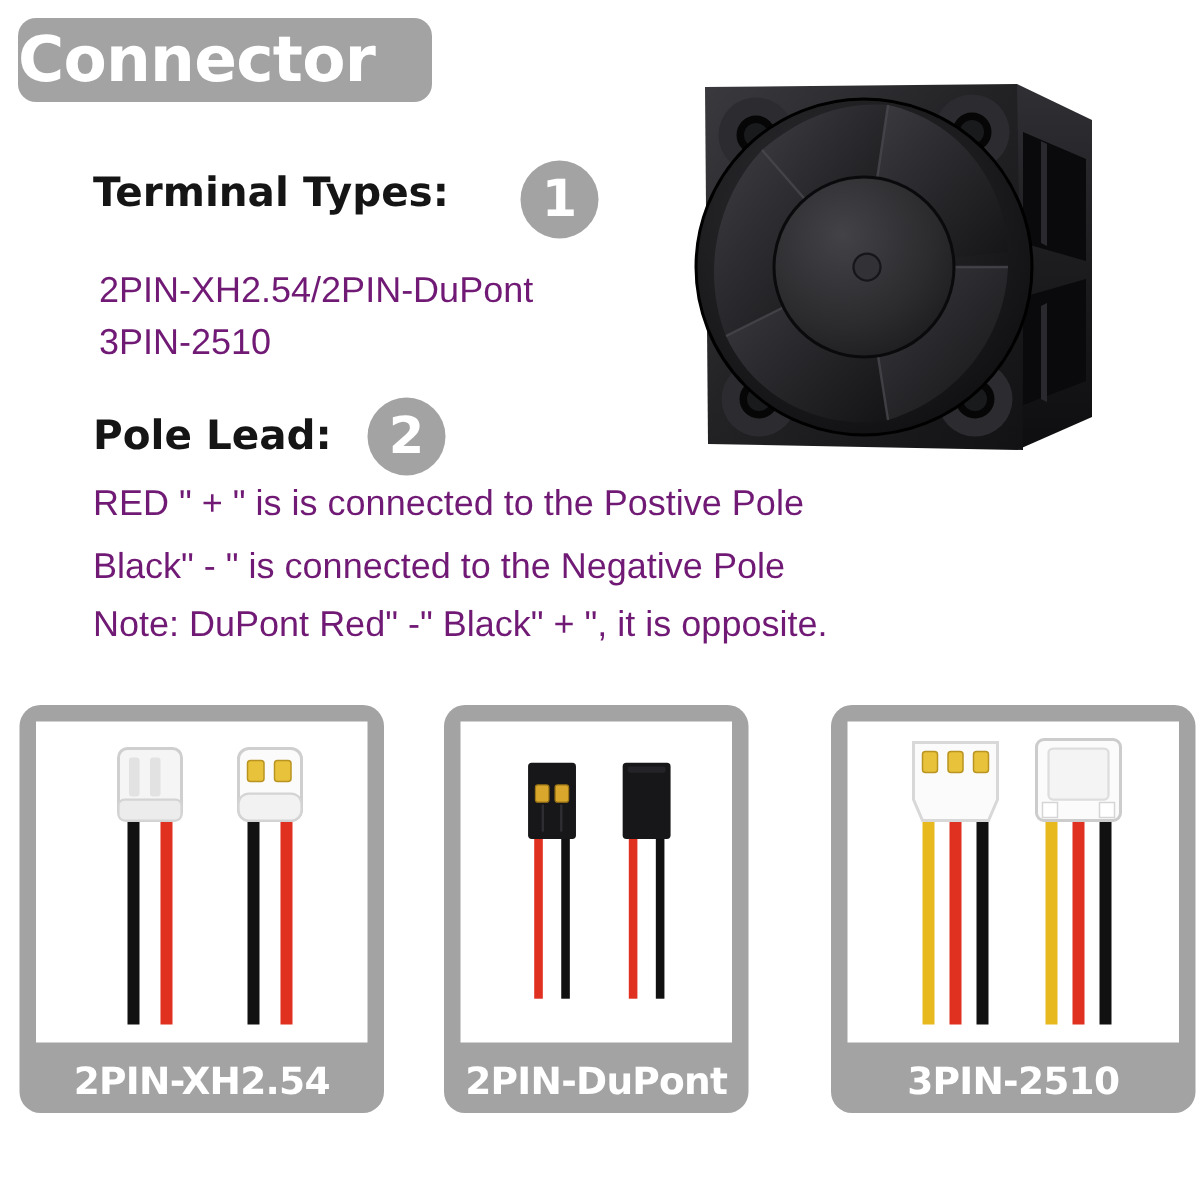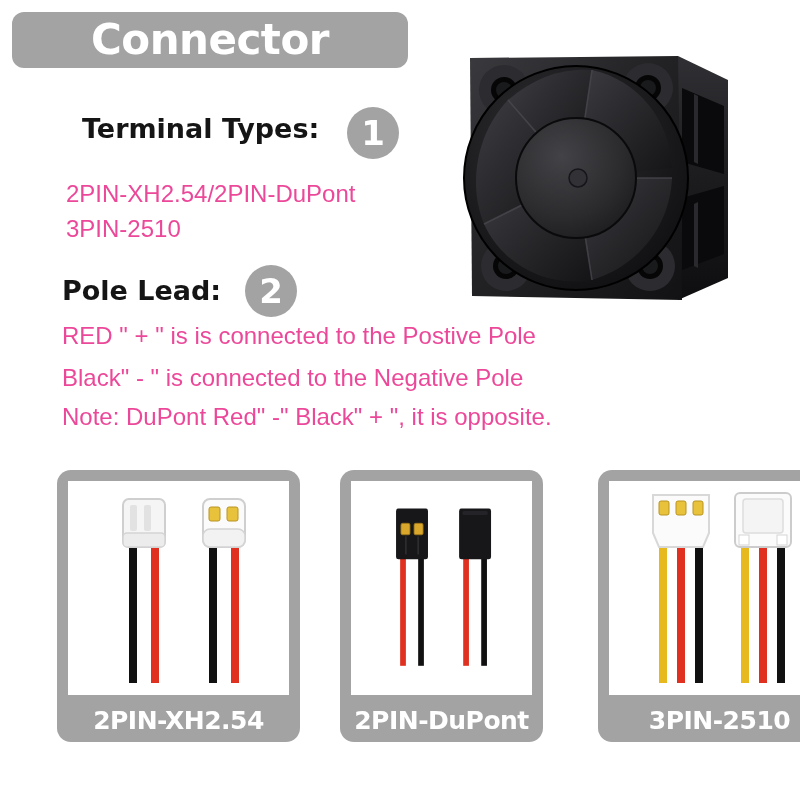--- a/index.html
+++ b/index.html
@@ -9,49 +9,49 @@
     background:#ffffff;
     font-family:"Liberation Sans", sans-serif;
     overflow:hidden;
     position:relative;
   }
   #page{position:relative;width:800px;height:800px;}
 
   
   .banner{
     position:absolute;left:12px;top:12px;
-    width:396px;height:56px;
+    width:276px;height:56px;
     background:#a3a3a3;
     border-radius:12px;
-    display:flex;align-items:center;justify-content:center;
+    display:flex;align-items:center;justify-content:flex-start;
   }
   .banner-text{
     color:#ffffff;
     font-size:42px;
     font-weight:bold;
     letter-spacing:-0.5px;
     line-height:1;
     font-family:"DejaVu Sans", sans-serif;
   }
 
   
   .heading{
     position:absolute;
     color:#151515;
     font-size:27px;
     font-weight:bold;
     font-family:"DejaVu Sans", sans-serif;
     white-space:nowrap;
   }
-  #terminal-heading{left:62px;top:113px;margin-left:20px;}
+  #terminal-heading{left:62px;top:113px;}
   #wire-heading{left:62px;top:275px;}
 
   .body-line{
     position:absolute;
-    color:#ec4899;
+    color:#701a75;
     font-size:24px;
     font-family:"Liberation Sans", sans-serif;
     white-space:nowrap;
   }
   #term-line-1{left:66px;top:180px;}
   #term-line-2{left:66px;top:215px;}
   #wire-line-1{left:62px;top:322px;}
   #wire-line-2{left:62px;top:364px;}
   #wire-line-3{left:62px;top:403px;}
 
@@ -72,21 +72,20 @@
   .fan-wrap{position:absolute;left:442px;top:28px;width:300px;height:296px;}
 
   
   .panel{
     position:absolute;
     background:#a3a3a3;
     border-radius:14px;
     top:470px;
     height:272px;
     box-sizing:border-box;
-    margin-left:44px;
   }
   #panel-xh{left:13px;width:243px;}
   #panel-dupont{left:296px;width:203px;}
   #panel-2510{left:554px;width:243px;}
 
   .panel-inner{
     position:absolute;
     left:11px;top:11px;right:11px;
     height:214px;
     background:#ffffff;

